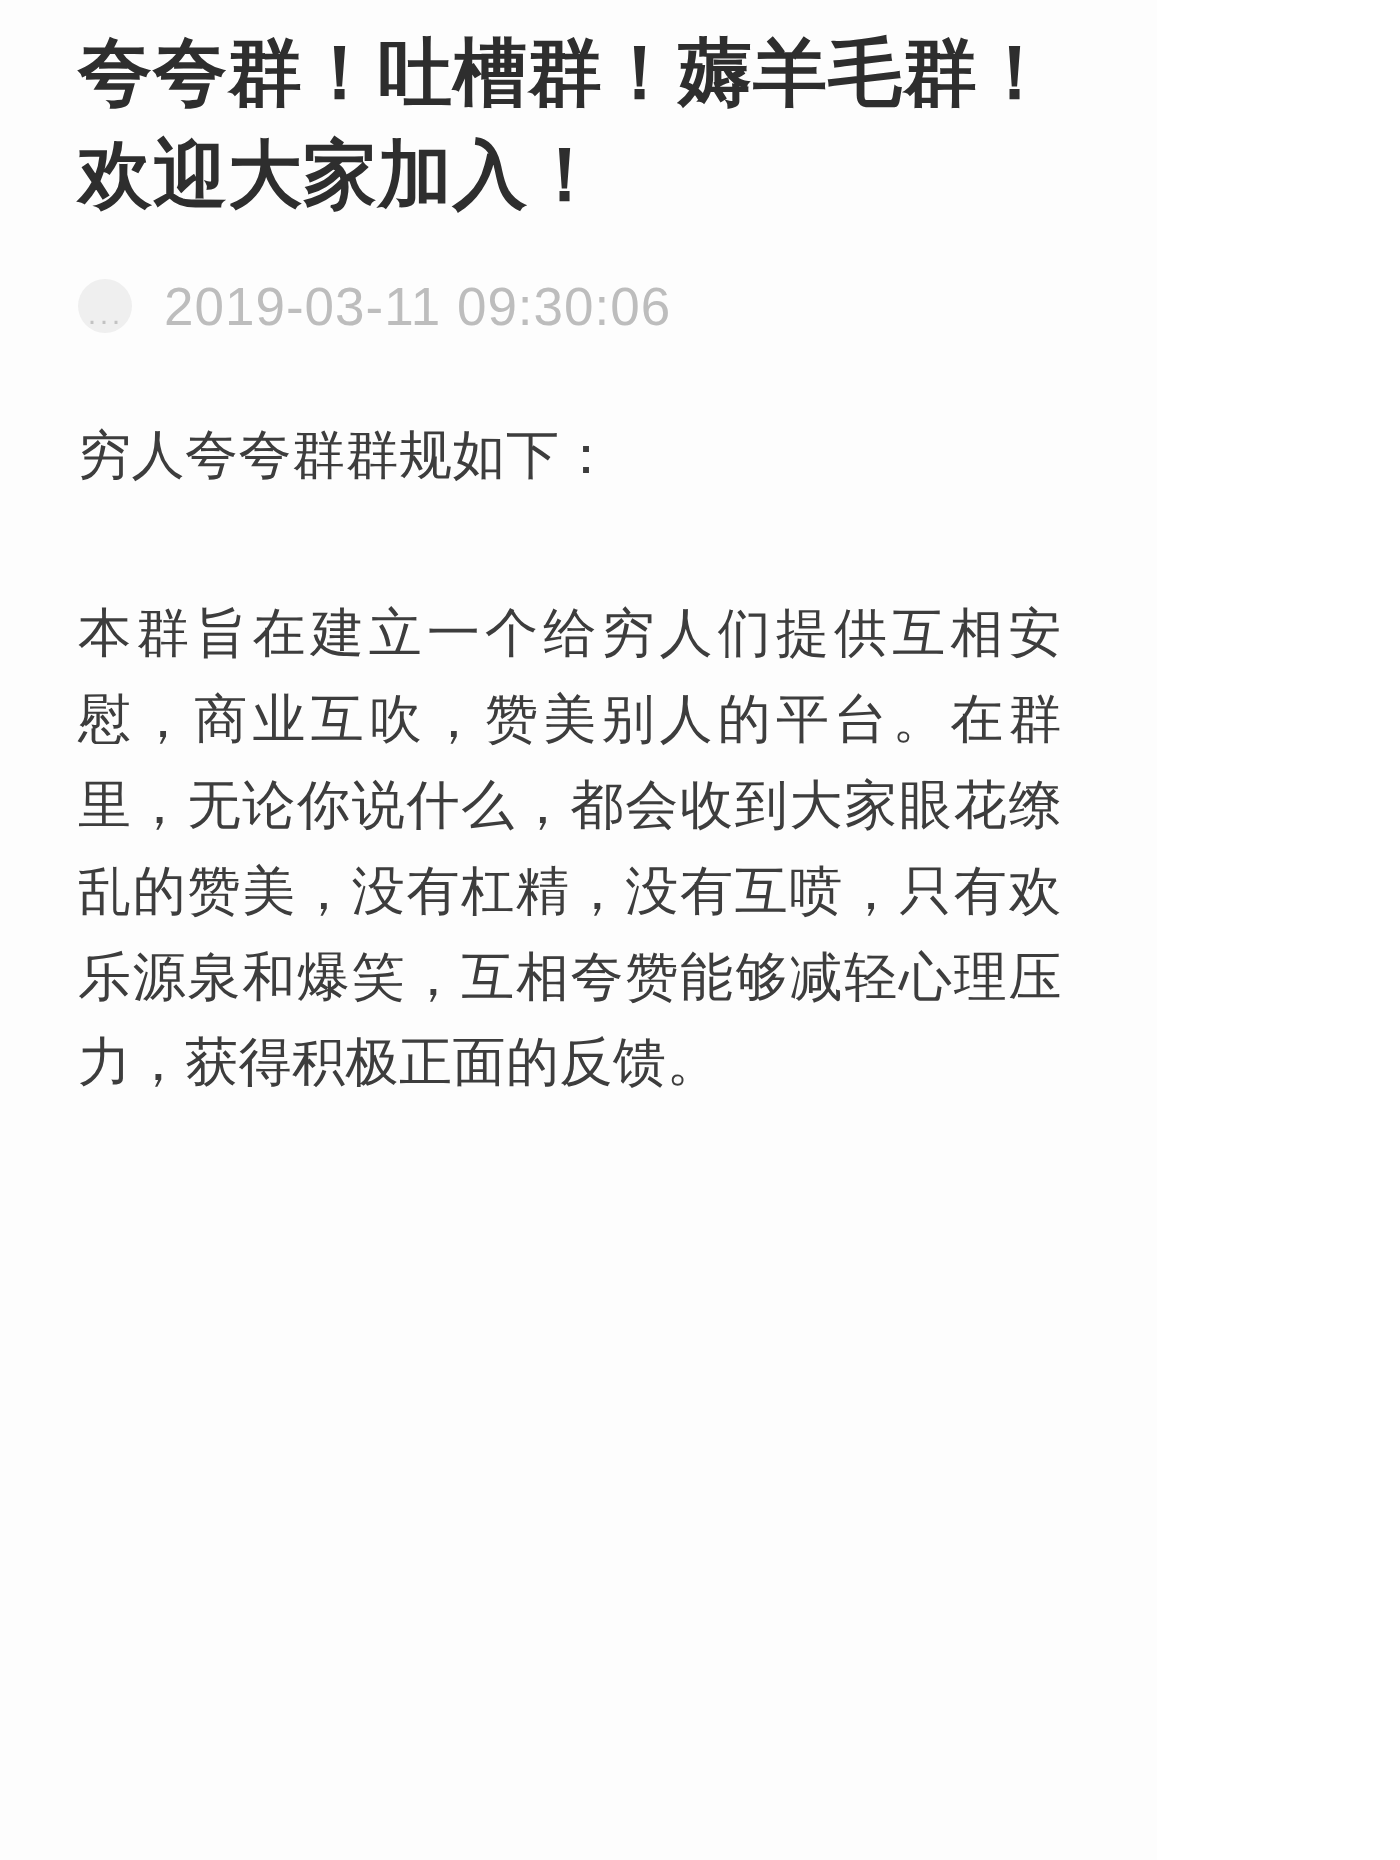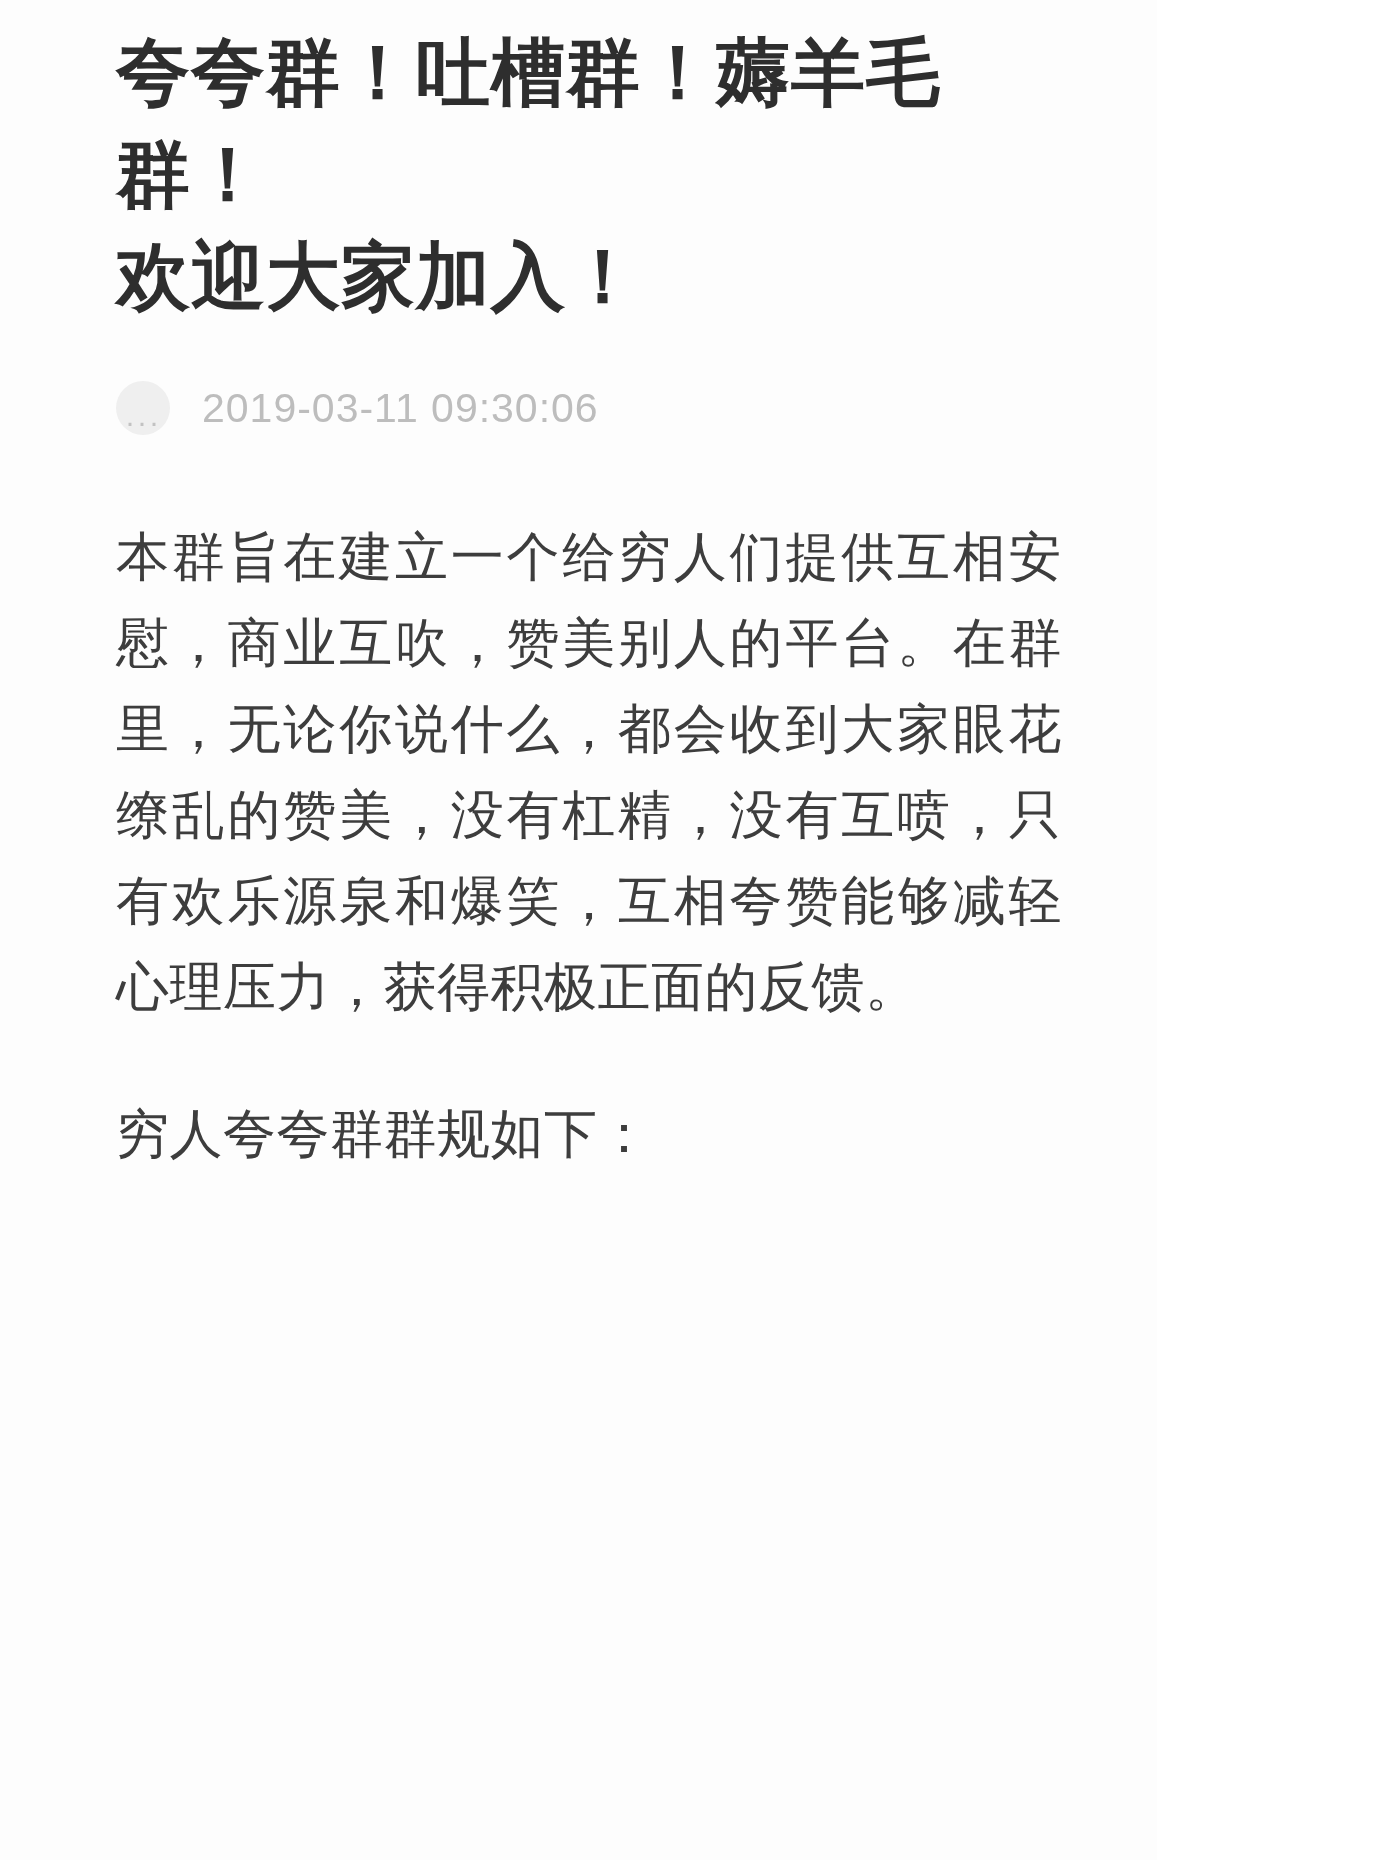--- a/index.html
+++ b/index.html
@@ -13,21 +13,21 @@
     font-family: "Liberation Sans", "DejaVu Sans", sans-serif;
     color: #3a3a3a;
     overflow: hidden;
   }
   .page {
     position: relative;
     width: 1157px;
     height: 1860px;
     background: #fdfdfd;
     box-sizing: border-box;
-    padding: 18px 95px 0 116px;
+    padding: 18px 95px 0 78px;
   }
   .article-title {
     font-size: 74px;
     line-height: 1.38;
     font-weight: 700;
     color: #2e2e2e;
     letter-spacing: 1px;
     margin: 0;
     padding-top: 4px;
     white-space: pre-line;
@@ -48,21 +48,21 @@
     display: flex;
     align-items: flex-end;
     justify-content: center;
     line-height: 0.9;
     letter-spacing: 2px;
     flex: none;
     overflow: hidden;
   }
   .timestamp {
     margin-left: 32px;
-    font-size: 41px;
+    font-size: 53px;
     color: #bdbdbd;
     letter-spacing: 1px;
     font-family: "Liberation Sans", "DejaVu Sans", sans-serif;
   }
   .body-text {
     margin-top: 78px;
   }
   .para {
     font-size: 53px;
     line-height: 1.62;
@@ -86,17 +86,17 @@
 
   <h1 class="article-title">夸夸群！吐槽群！薅羊毛群！
 欢迎大家加入！</h1>
 
   <div class="meta-row">
     <div class="avatar">···</div>
     <div class="timestamp">2019-03-11 09:30:06</div>
   </div>
 
   <div class="body-text">
+    <p class="para first">穷人夸夸群群规如下：</p>
     <p class="para">本群旨在建立一个给穷人们提供互相安慰，商业互吹，赞美别人的平台。在群里，无论你说什么，都会收到大家眼花缭乱的赞美，没有杠精，没有互喷，只有欢乐源泉和爆笑，互相夸赞能够减轻心理压力，获得积极正面的反馈。</p>
-    <p class="para first">穷人夸夸群群规如下：</p>
   </div>
 
 </div>
 
 </body></html>

